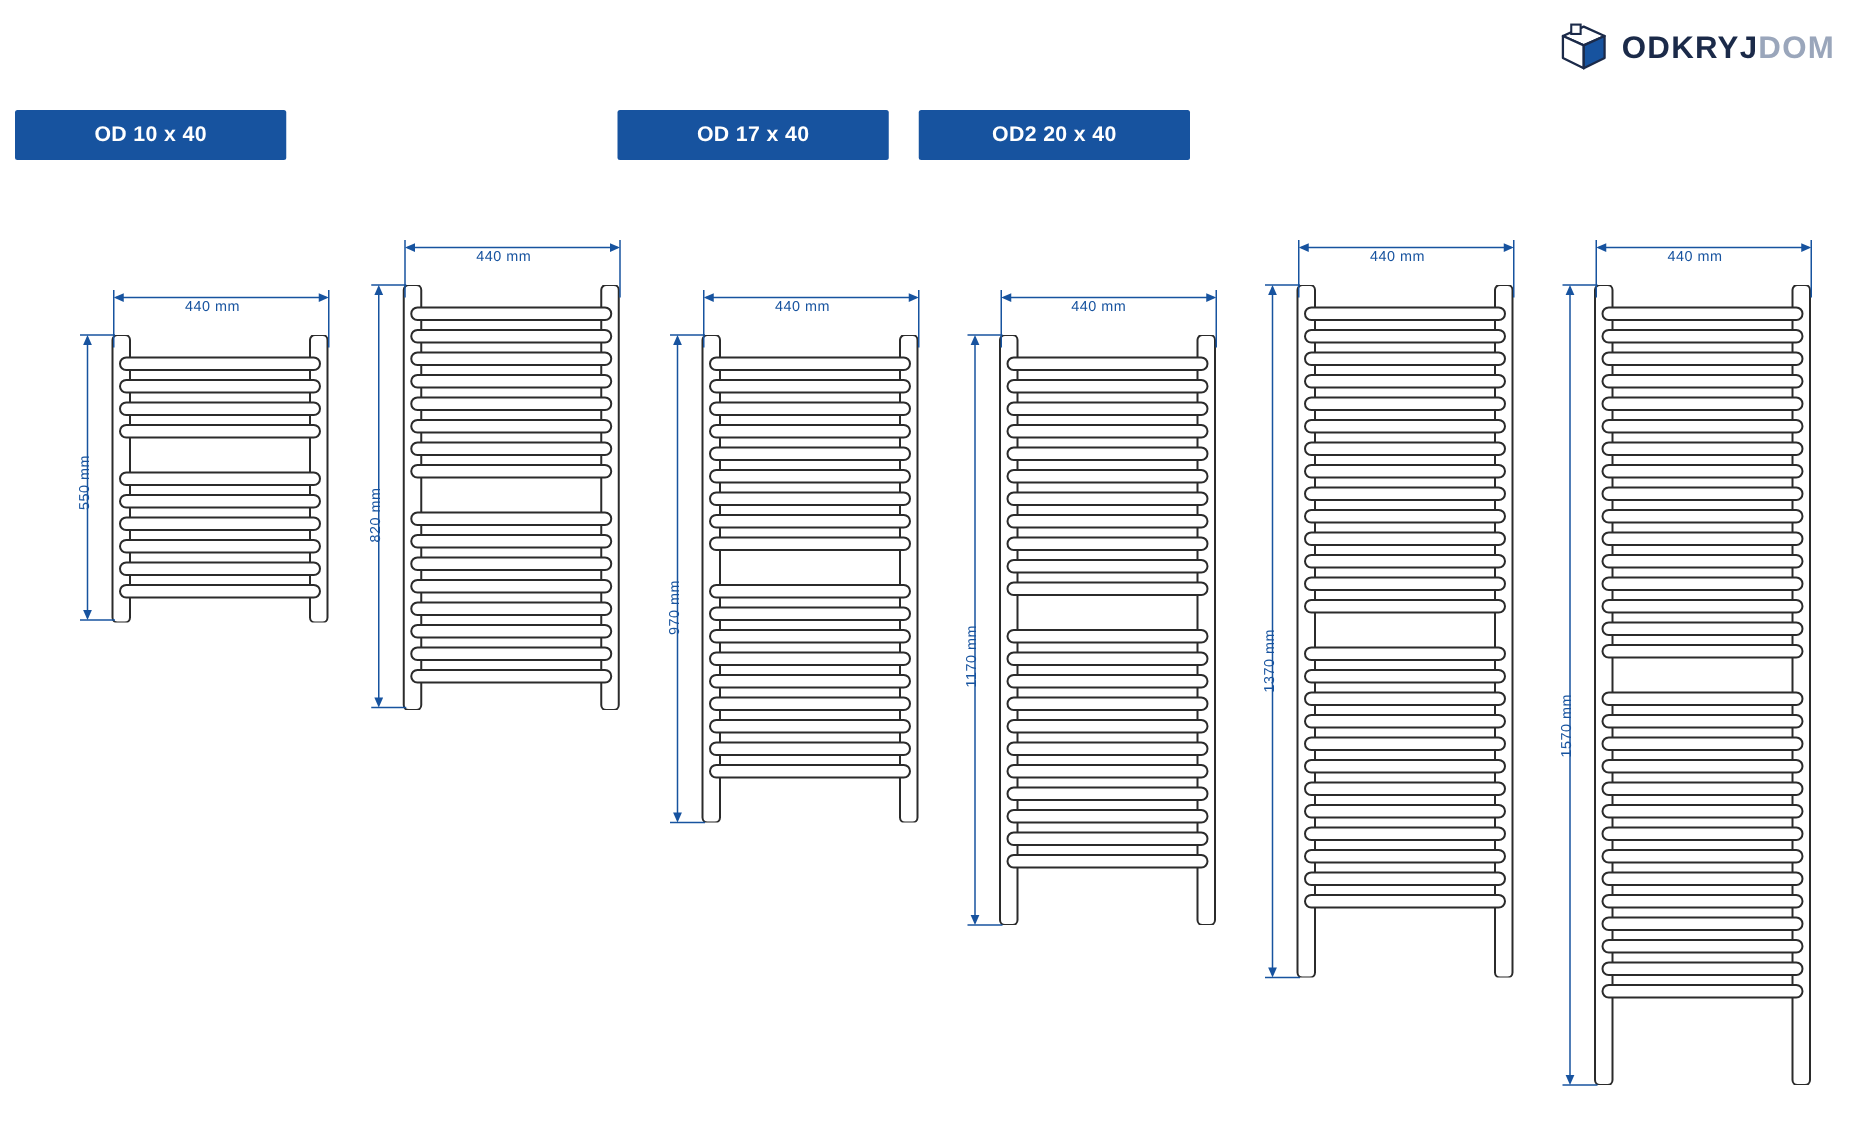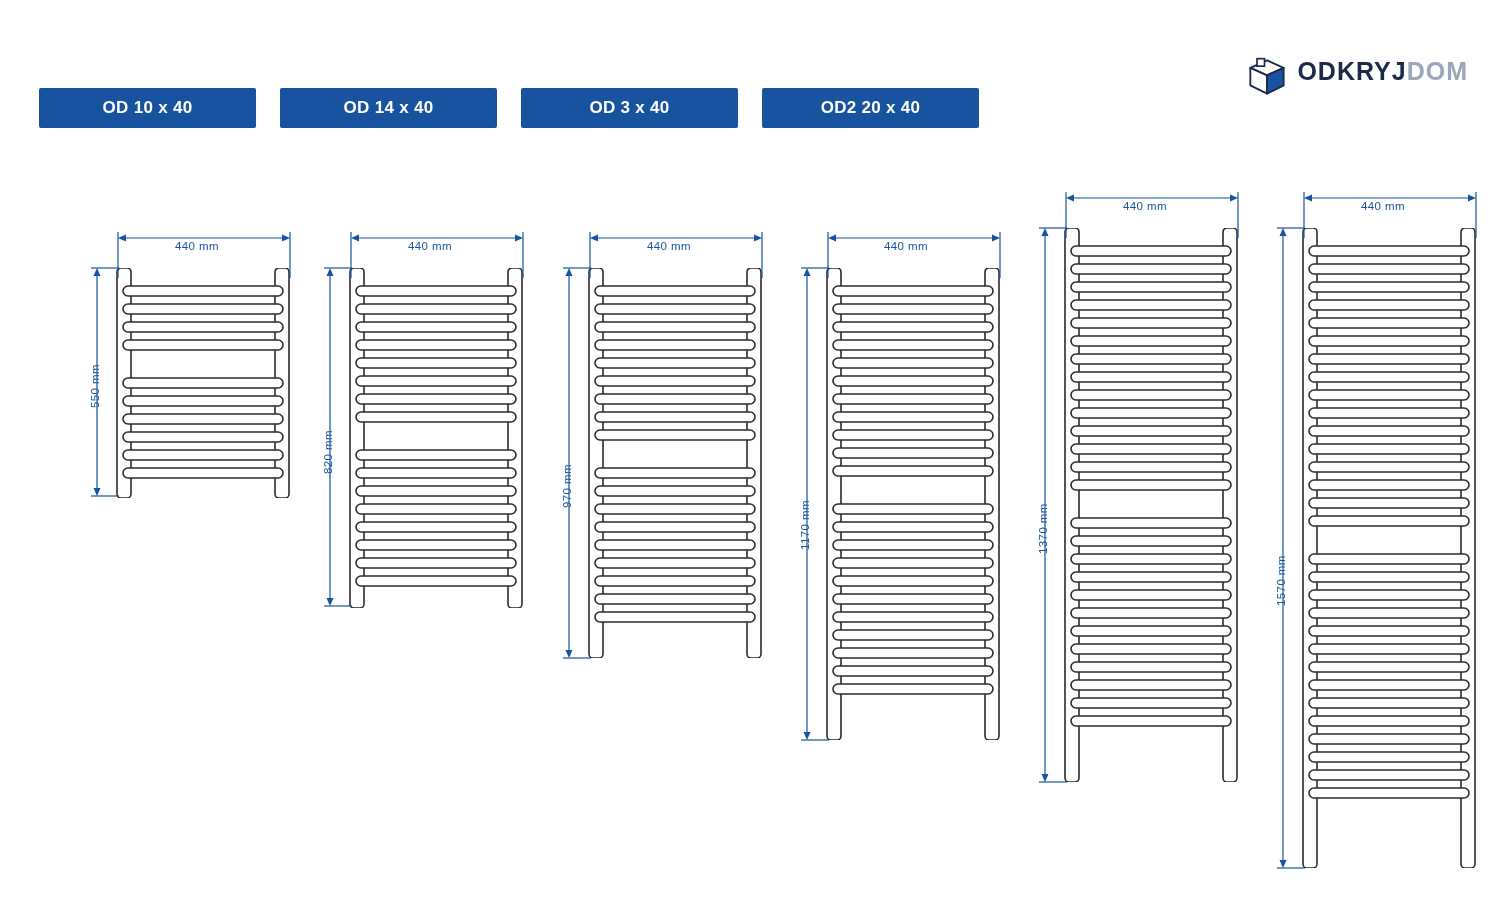--- a/index.html
+++ b/index.html
@@ -12,22 +12,22 @@
     background: #ffffff;
     font-family: "Liberation Sans", sans-serif;
     position: relative;
     overflow: hidden;
   }
   .logo {
     position: absolute;
     top: 18px;
     right: 32px;
     display: flex;
+    align-items: center;
     gap: 10px;
-    margin-top: 39px;
   }
   .logo-mark {
     width: 40px;
     height: 40px;
   }
   .logo-text {
     font-size: 25px;
     font-weight: bold;
     letter-spacing: 1px;
     color: #1b2a49;
@@ -36,21 +36,20 @@
     color: #9aa6bb;
     font-weight: bold;
   }
 
   .columns {
     position: absolute;
     top: 88px;
     left: 0;
     width: 1500px;
     display: flex;
-    justify-content: center;
   }
   .col {
     width: 241px;
     position: relative;
   }
   .title {
     background: #17539f;
     color: #ffffff;
     font-size: 17px;
     font-weight: bold;
@@ -138,21 +137,20 @@
           <polygon points="20,52 16.5,60 23.5,60" fill="#17539f" stroke="none"></polygon>
           <polygon points="20,280 16.5,272 23.5,272" fill="#17539f" stroke="none"></polygon>
         </g>
       </svg>
       <span class="htext" style="left:148px; top:48px;">440 mm</span>
       <span class="vtext" style="left:62px; top:252px;">550 mm</span>
     </div>
   </div>
 
   <div class="col">
-    <div class="title">OD 14 x 40</div>
     <div class="figure">
       <div class="rad" style="left:78px; top:112px;">
         <svg width="180" height="340" viewBox="0 0 180 340">
           <g fill="#ffffff" stroke="#2b2b2b" stroke-width="1.6">
             <rect x="4" y="0" width="14" height="340" rx="4"></rect>
             <rect x="162" y="0" width="14" height="340" rx="4"></rect>
             <rect x="10" y="18" width="160" height="10" rx="5"></rect>
             <rect x="10" y="36" width="160" height="10" rx="5"></rect>
             <rect x="10" y="54" width="160" height="10" rx="5"></rect>
             <rect x="10" y="72" width="160" height="10" rx="5"></rect>
@@ -184,21 +182,21 @@
           <polygon points="20,52 16.5,60 23.5,60" fill="#17539f" stroke="none"></polygon>
           <polygon points="20,390 16.5,382 23.5,382" fill="#17539f" stroke="none"></polygon>
         </g>
       </svg>
       <span class="htext" style="left:140px; top:48px;">440 mm</span>
       <span class="vtext" style="left:54px; top:318px;">820 mm</span>
     </div>
   </div>
 
   <div class="col">
-    <div class="title">OD 3 x 40</div>
+    <div class="title">OD 17 x 40</div>
     <div class="figure">
       <div class="rad" style="left:76px; top:112px;">
         <svg width="180" height="390" viewBox="0 0 180 390">
           <g fill="#ffffff" stroke="#2b2b2b" stroke-width="1.6">
             <rect x="4" y="0" width="14" height="390" rx="4"></rect>
             <rect x="162" y="0" width="14" height="390" rx="4"></rect>
             <rect x="10" y="18" width="160" height="10" rx="5"></rect>
             <rect x="10" y="36" width="160" height="10" rx="5"></rect>
             <rect x="10" y="54" width="160" height="10" rx="5"></rect>
             <rect x="10" y="72" width="160" height="10" rx="5"></rect>

